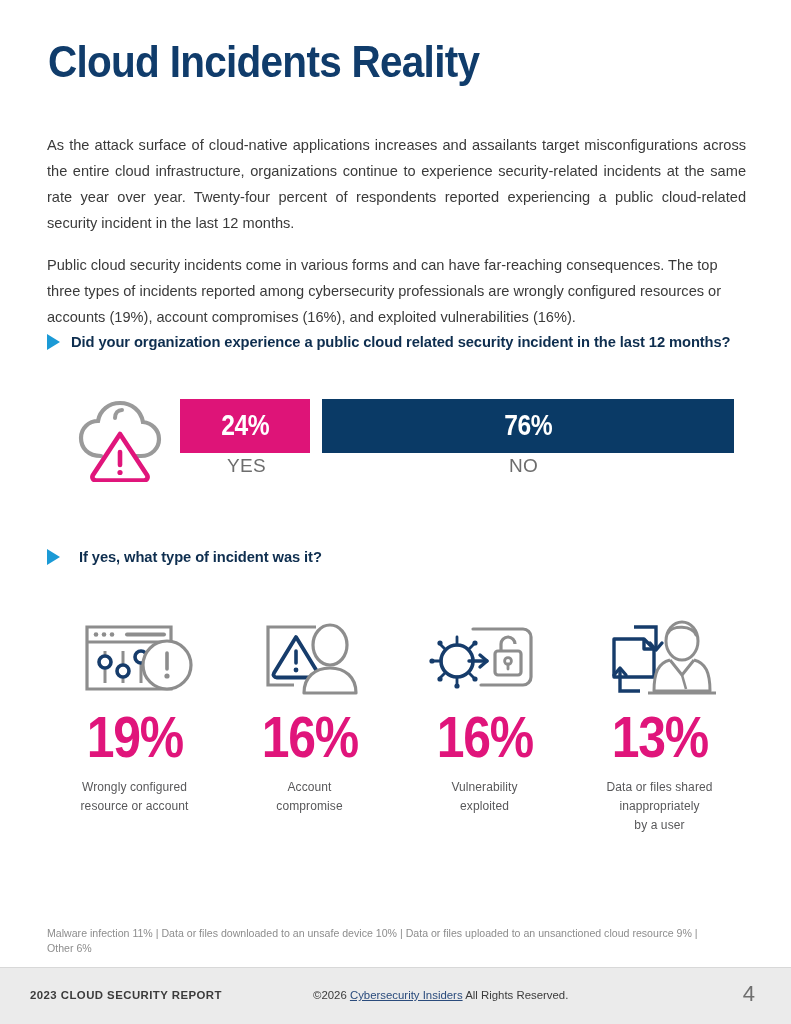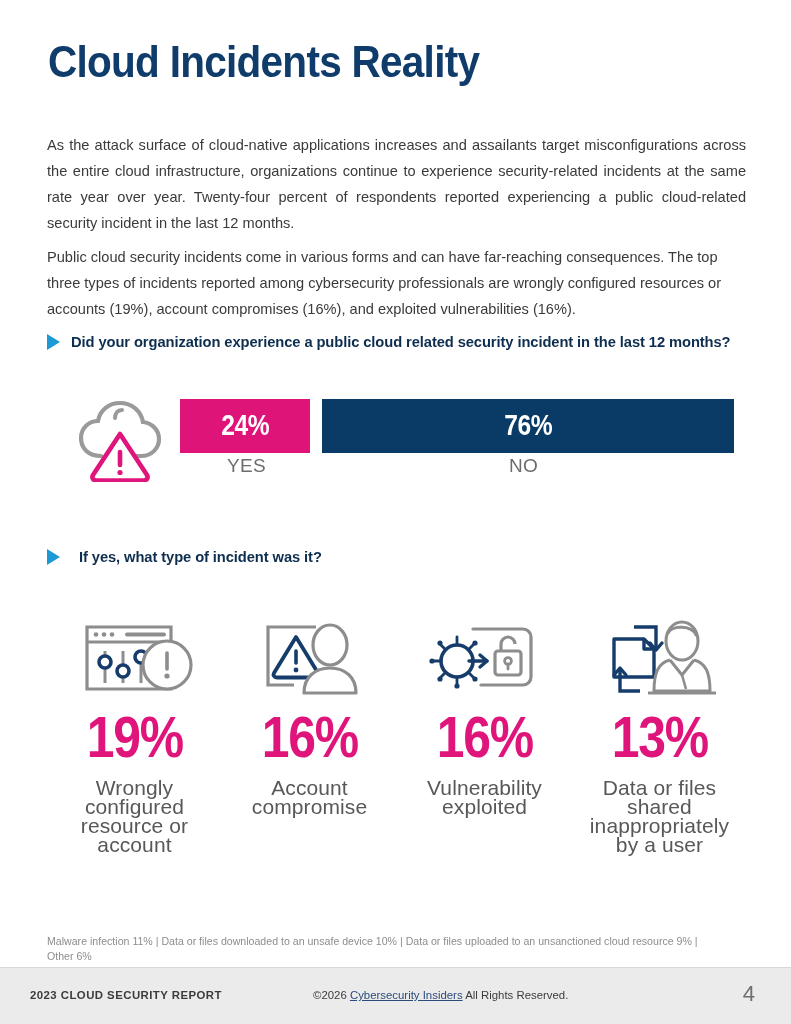--- a/index.html
+++ b/index.html
@@ -39,21 +39,21 @@
   .para {
     position: absolute;
     left: 47px;
     width: 699px;
     font-size: 14.6px;
     line-height: 26px;
     color: #3a3a3a;
     text-align: justify;
   }
   .para.p1 { top: 132px; }
-  .para.p2 { top: 244px; text-align: left; }
+  .para.p2 { top: 252px; text-align: left; }
 
   
   .question {
     position: absolute;
     left: 47px;
     display: flex;
     align-items: center;
     gap: 11px;
   }
   .q1 { top: 333px; }
@@ -150,37 +150,36 @@
     font-size: 58px;
     font-weight: 700;
     color: #E0157B;
     line-height: 1;
     letter-spacing: -1.5px;
     transform: scaleX(0.86);
     margin-top: 4px;
     margin-bottom: 12px;
   }
   .stat-label {
-    font-size: 21px;
+    font-size: 12px;
     line-height: 19px;
     color: #58585a;
     text-align: center;
     letter-spacing: 0.1px;
   }
 
   
   .footnote {
     position: absolute;
     left: 47px;
     top: 926px;
     width: 672px;
     font-size: 10.6px;
     line-height: 15px;
     color: #8d8d8d;
-    margin-top: 8px;
   }
 
   
   .footer {
     position: absolute;
     left: 0;
     bottom: 0;
     width: 791px;
     height: 56px;
     background: #ebebeb;

